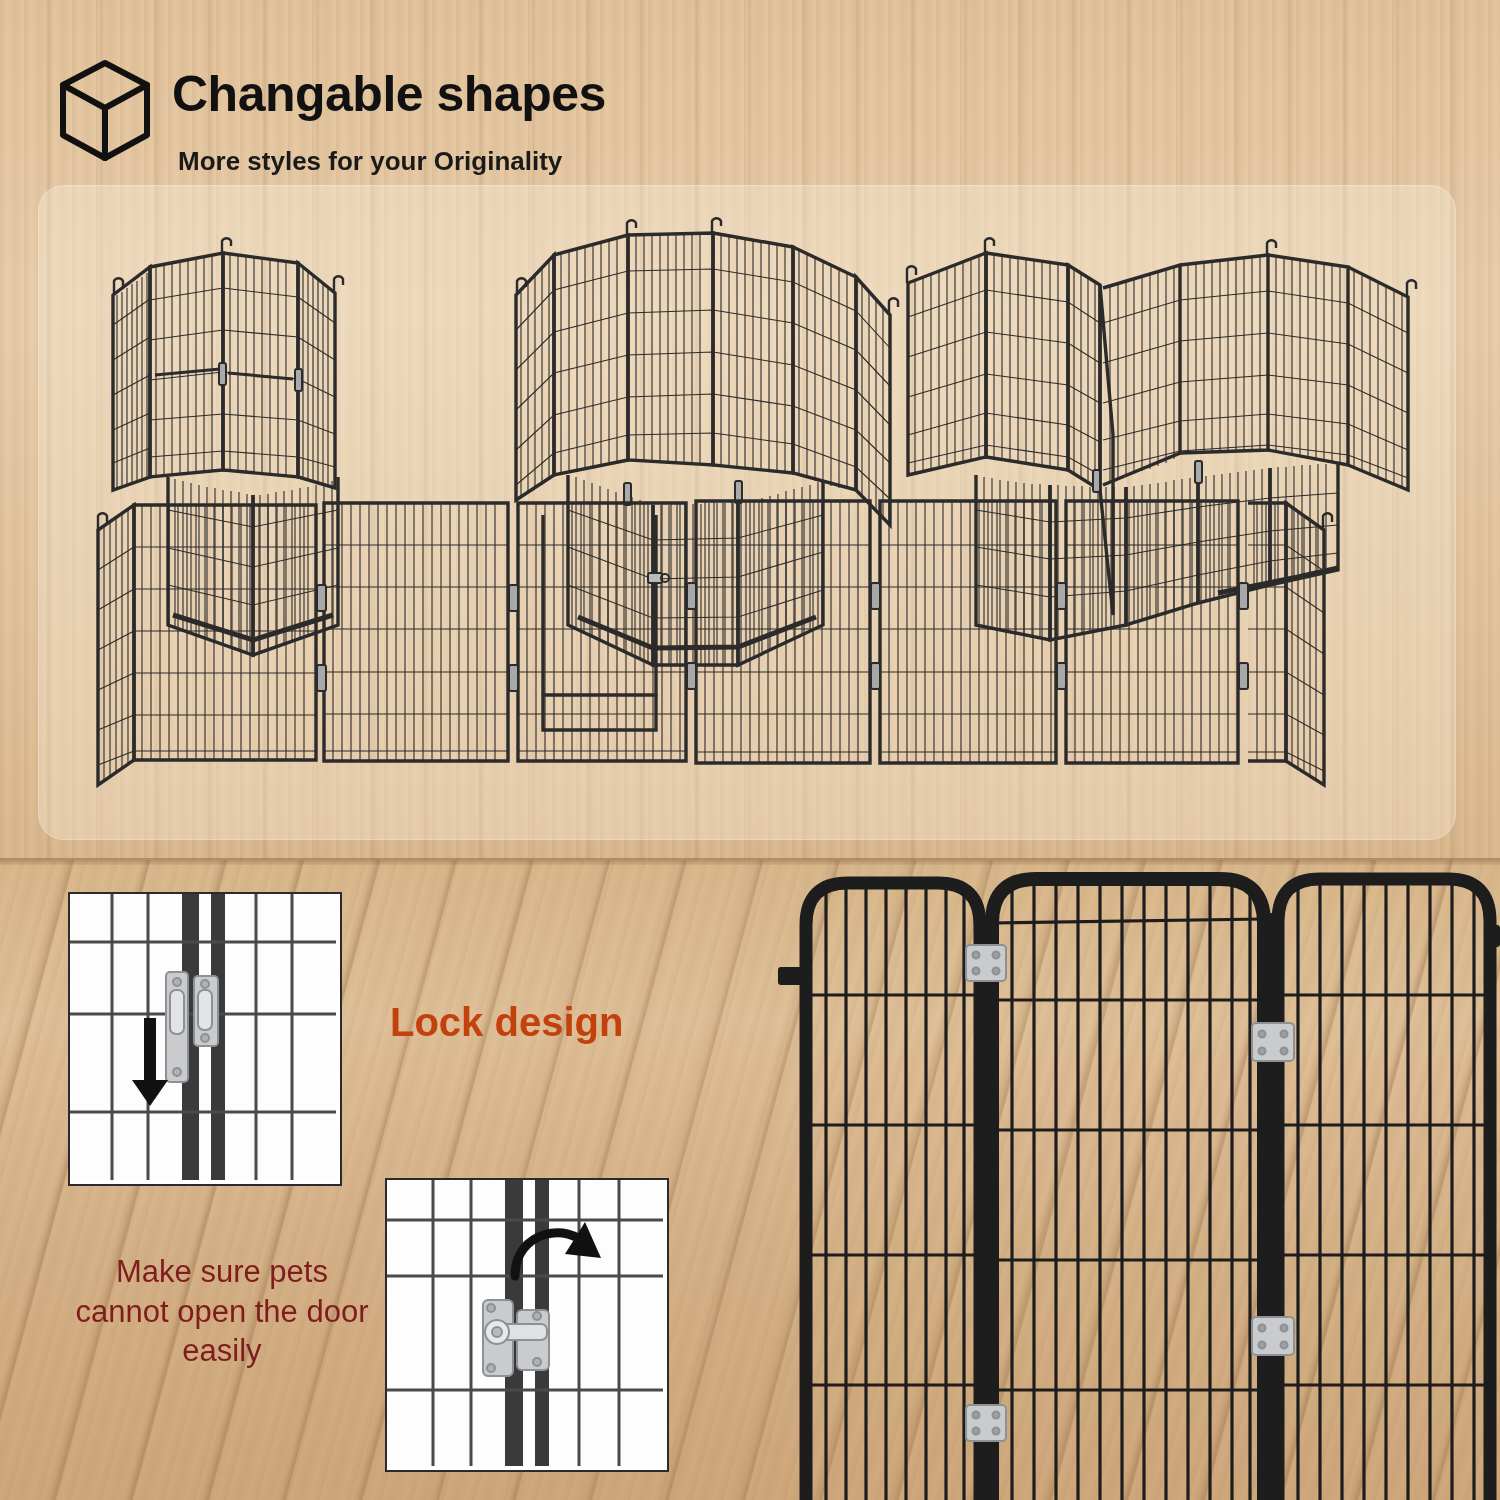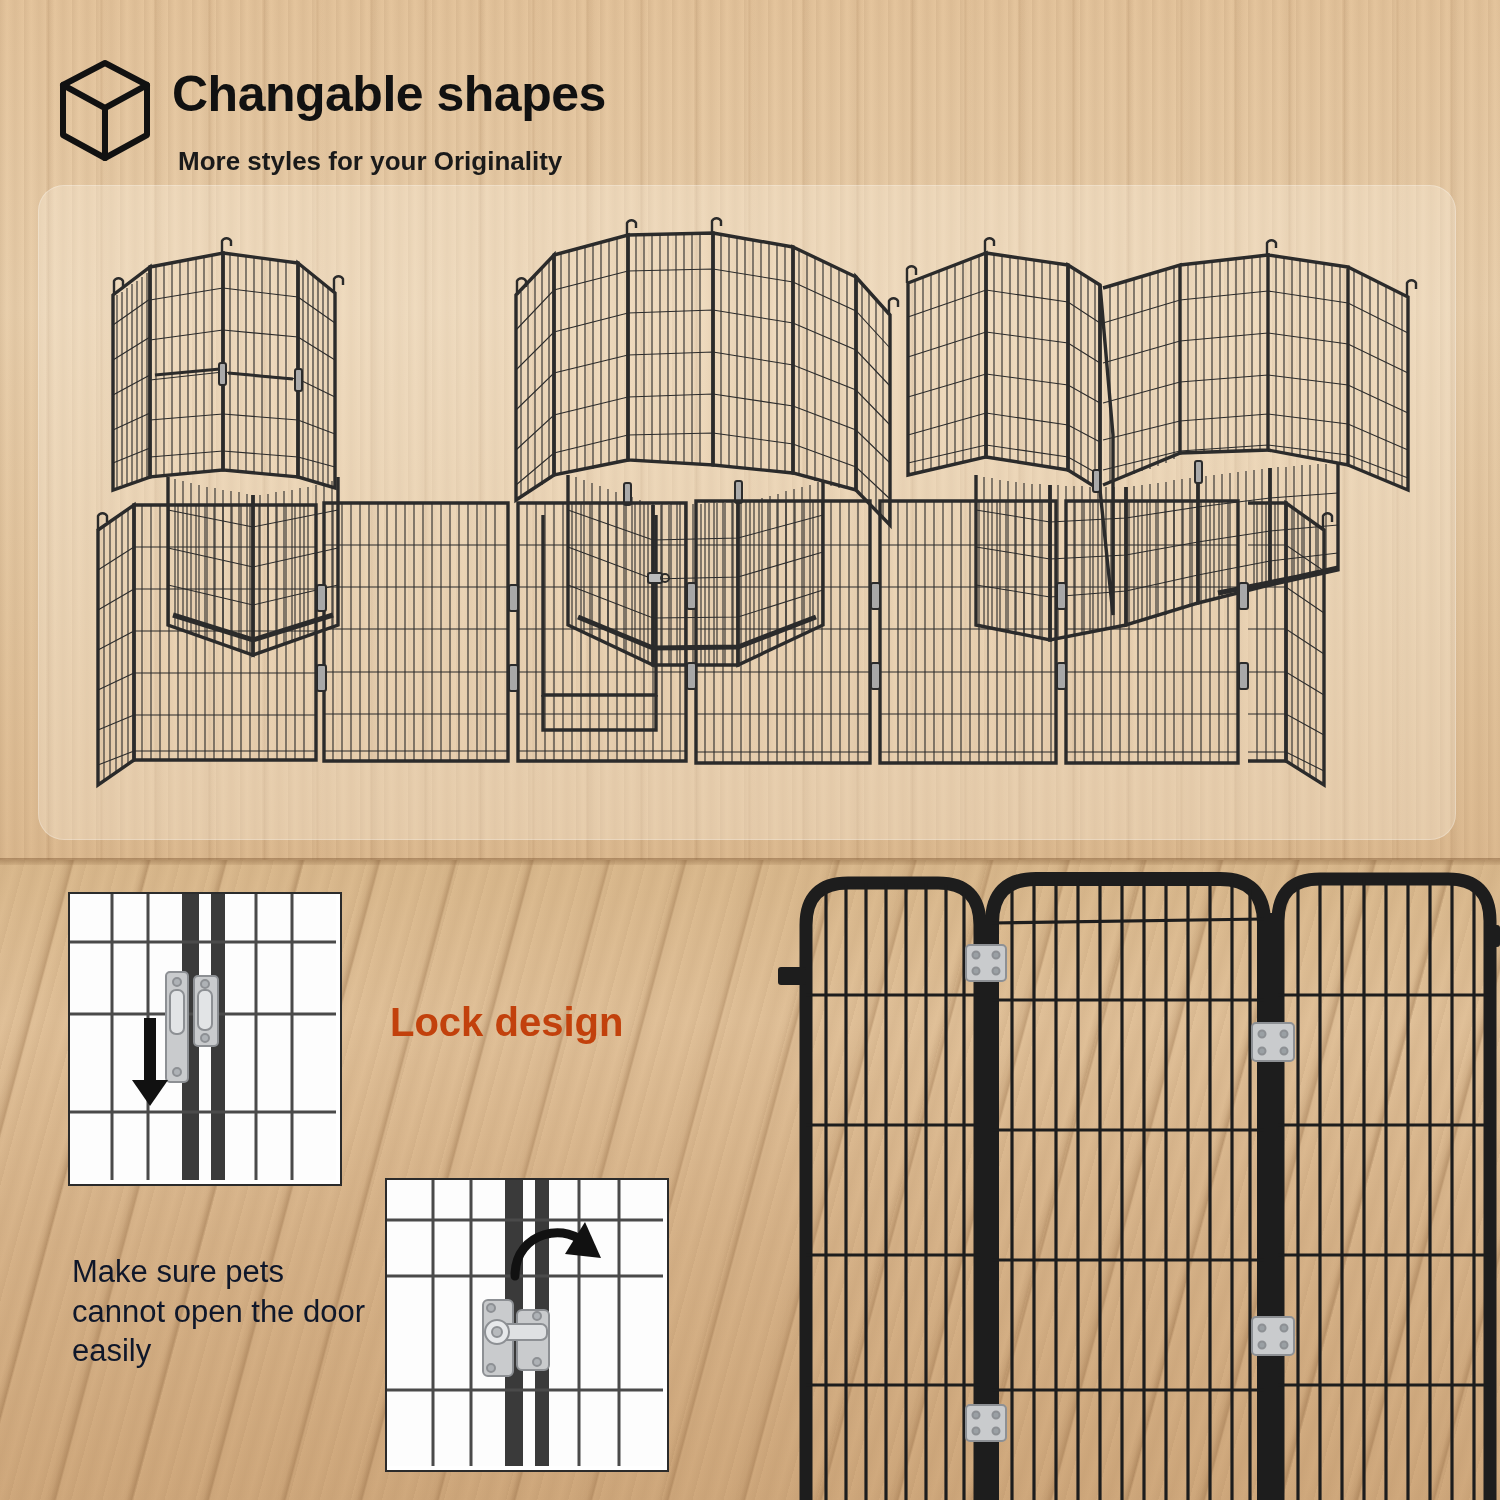--- a/index.html
+++ b/index.html
@@ -108,21 +108,22 @@
     font-weight: bold;
     color: #c2410c;
     white-space: nowrap;
   }
   .lock-caption {
     position: absolute;
     left: 72px; top: 1252px;
     width: 300px;
     font-size: 31px;
     line-height: 1.28;
-    color: #0f172a;
+    color: #7f1d1d;
+    text-align: center;
   }
   .lock-photo-a {
     position: absolute;
     left: 68px; top: 892px;
     width: 270px; height: 290px;
     background: #ffffff;
     border: 2px solid #2b2b2b;
     overflow: hidden;
   }
   .lock-photo-b {

